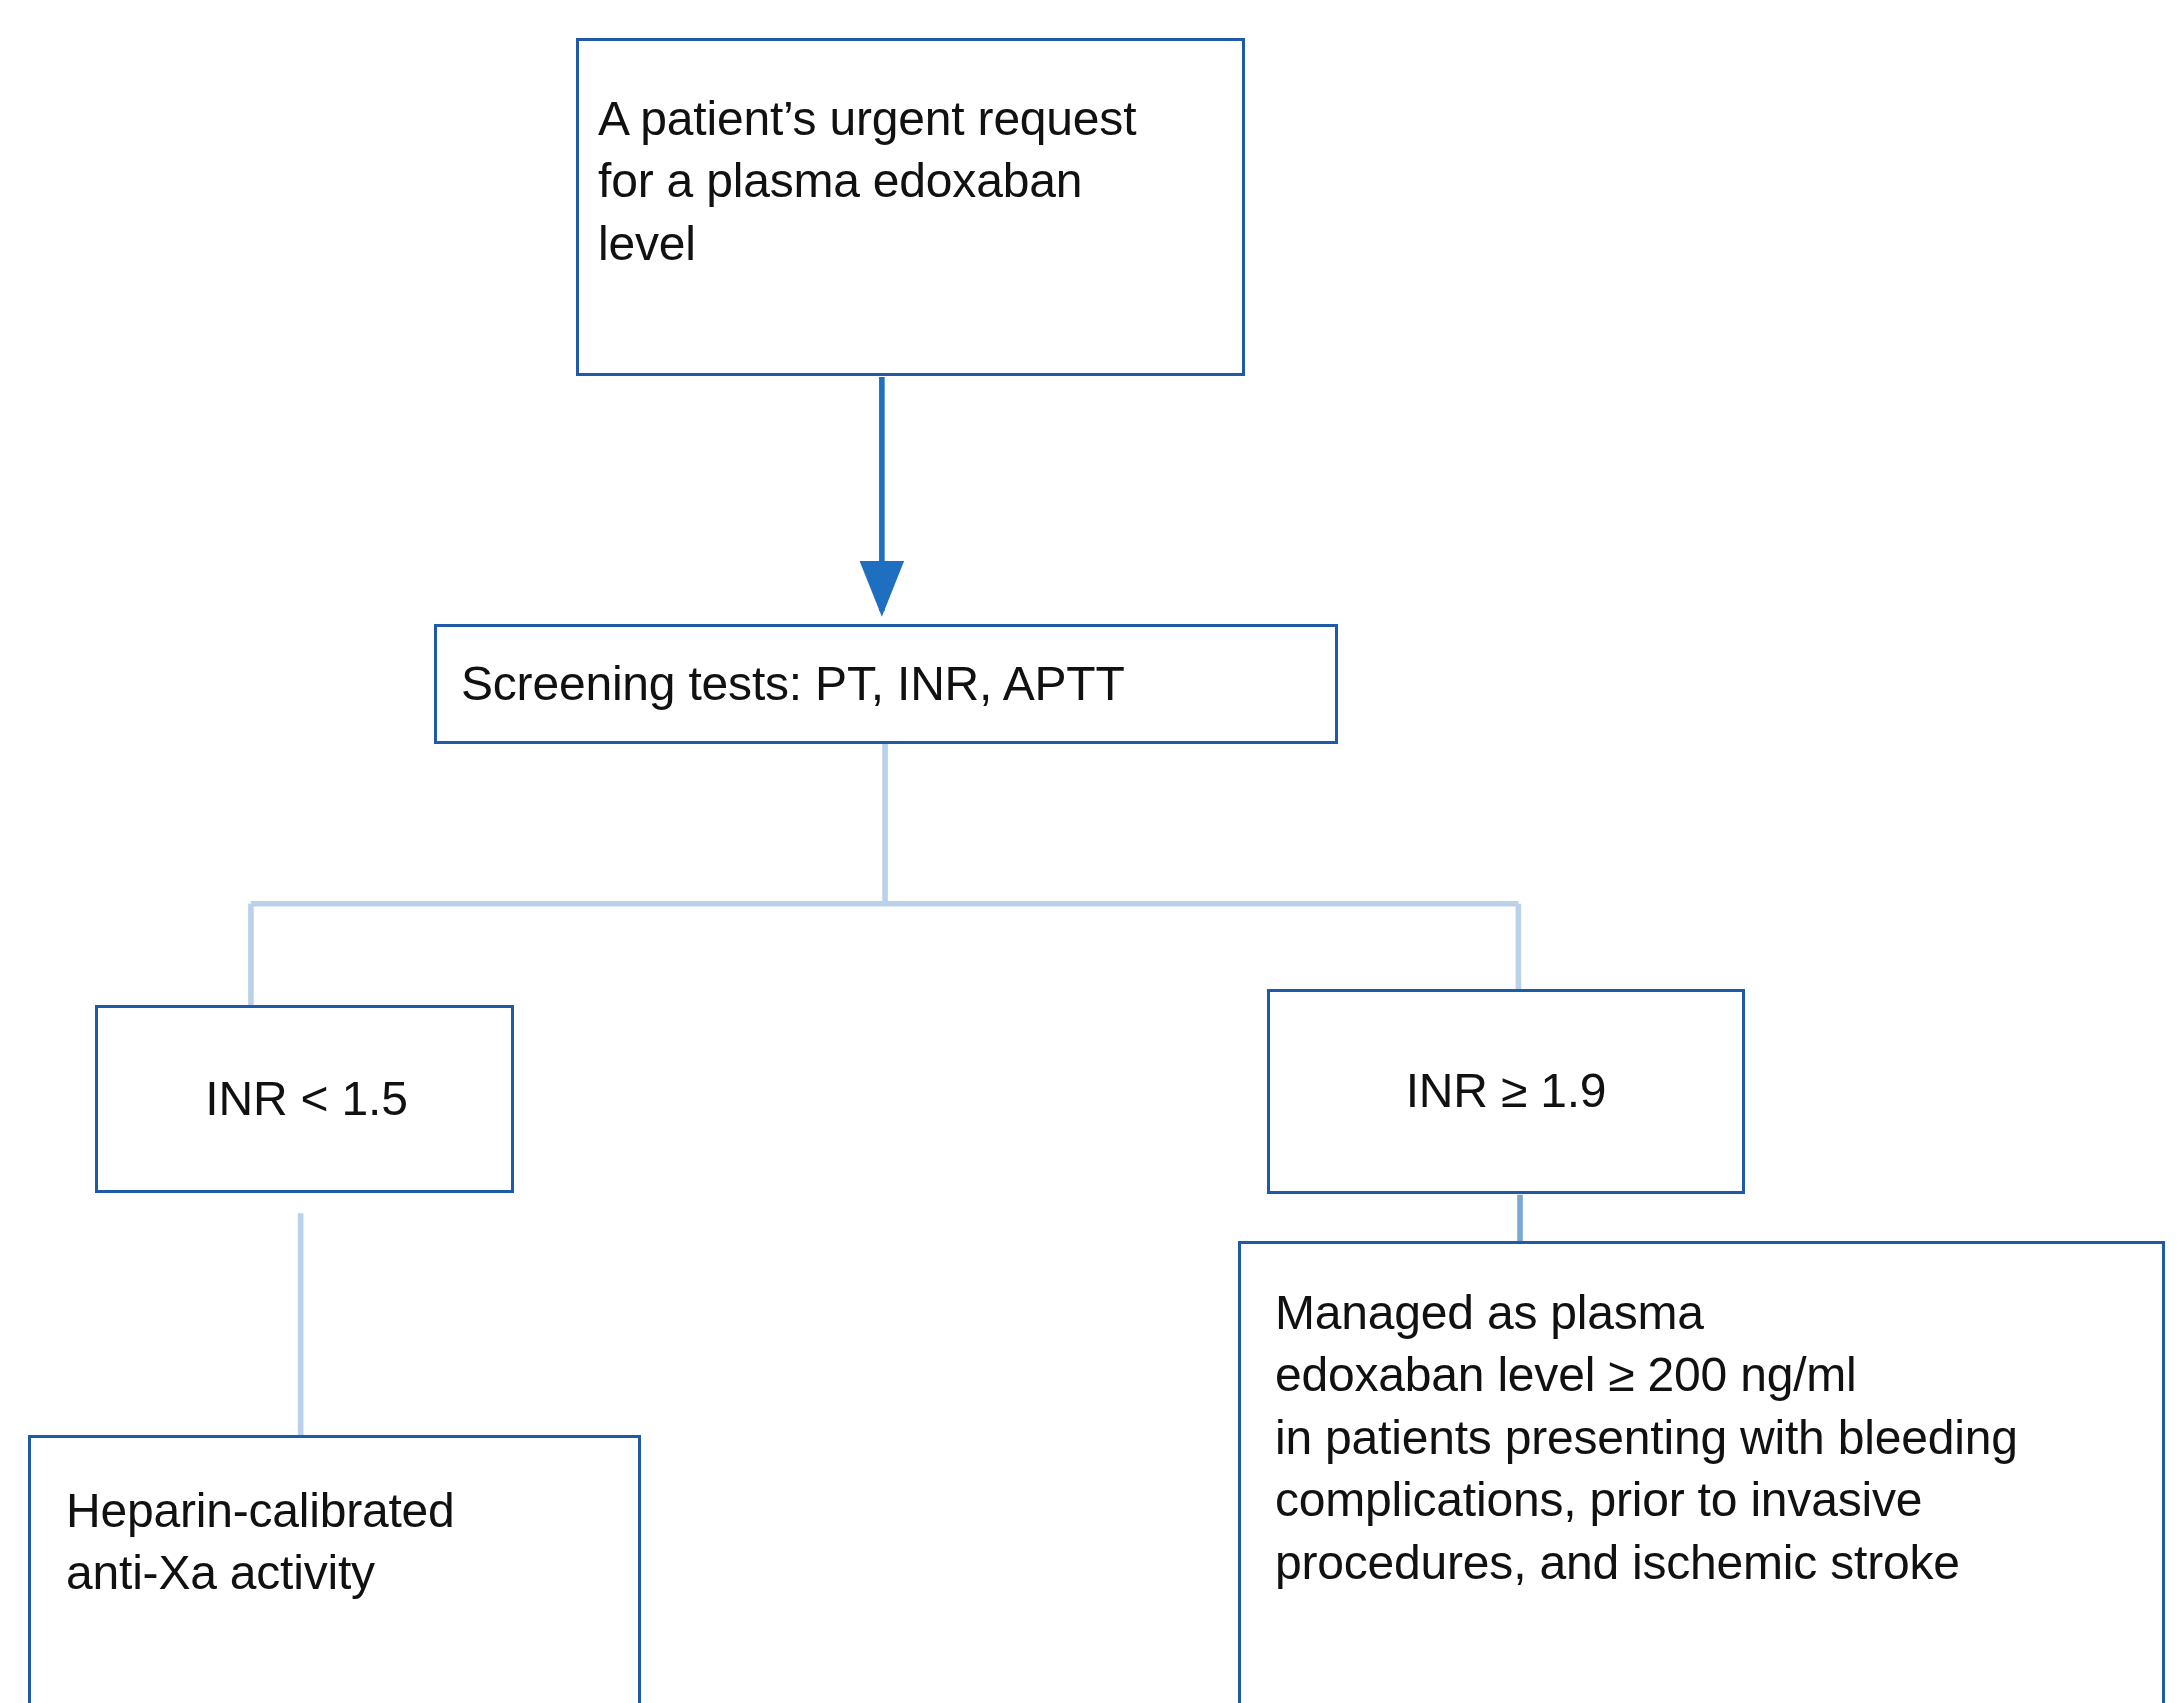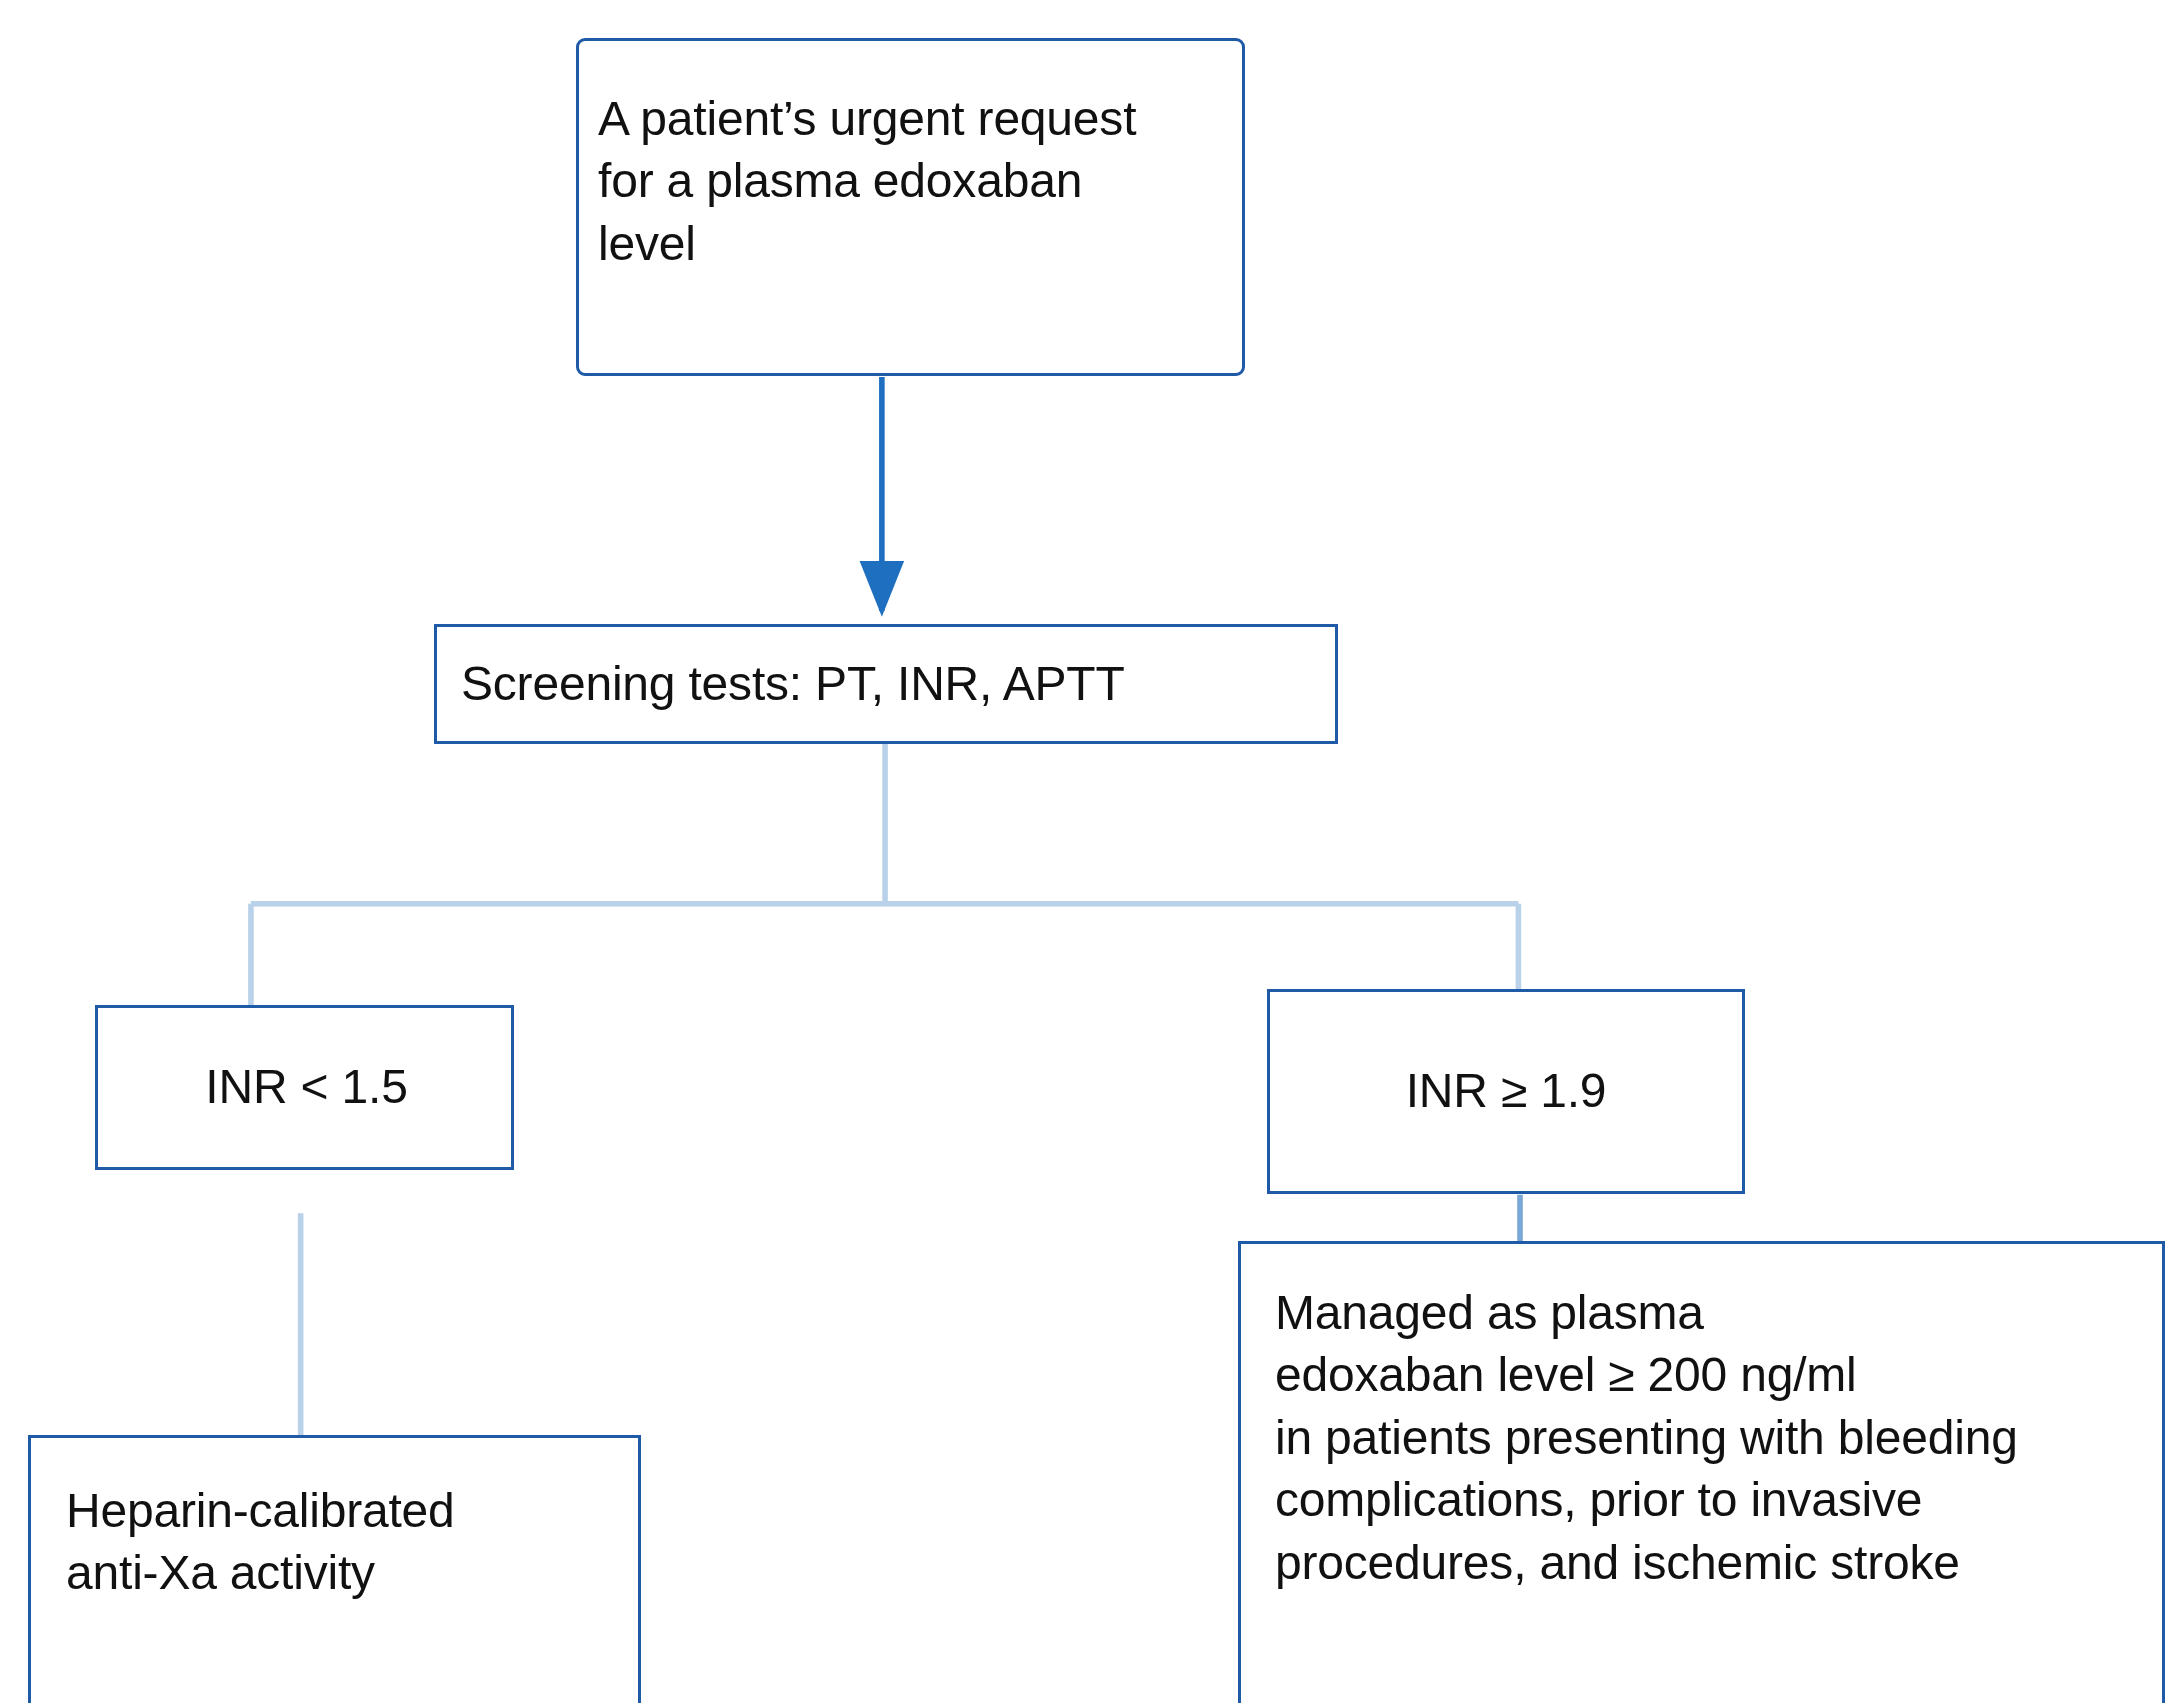--- a/index.html
+++ b/index.html
@@ -41,37 +41,36 @@
     color: #111111;
     white-space: pre-line;
     letter-spacing: -0.2px;
   }
 
   
   #node-request {
     left: 576px;  top: 38px;
     width: 669px; height: 338px;
     padding: 47px 8px 8px 19px;
-    border-radius: 9px;
   }
   #node-request .txt { text-align: left; }
 
   
   #node-screening {
     left: 434px;  top: 624px;
     width: 904px; height: 120px;
     padding: 0 8px 0 24px;
     justify-content: center;
   }
   #node-screening .txt { text-align: left; }
 
   
   #node-inr-low {
     left: 95px;  top: 1005px;
-    width: 419px; height: 165px;
+    width: 419px; height: 188px;
     justify-content: center;
     align-items: flex-start;
     padding-left: 4px;
   }
   #node-inr-low .txt { text-align: center; width: 100%; padding-left: 0; }
 
   
   #node-inr-high {
     left: 1267px; top: 989px;
     width: 478px; height: 205px;

